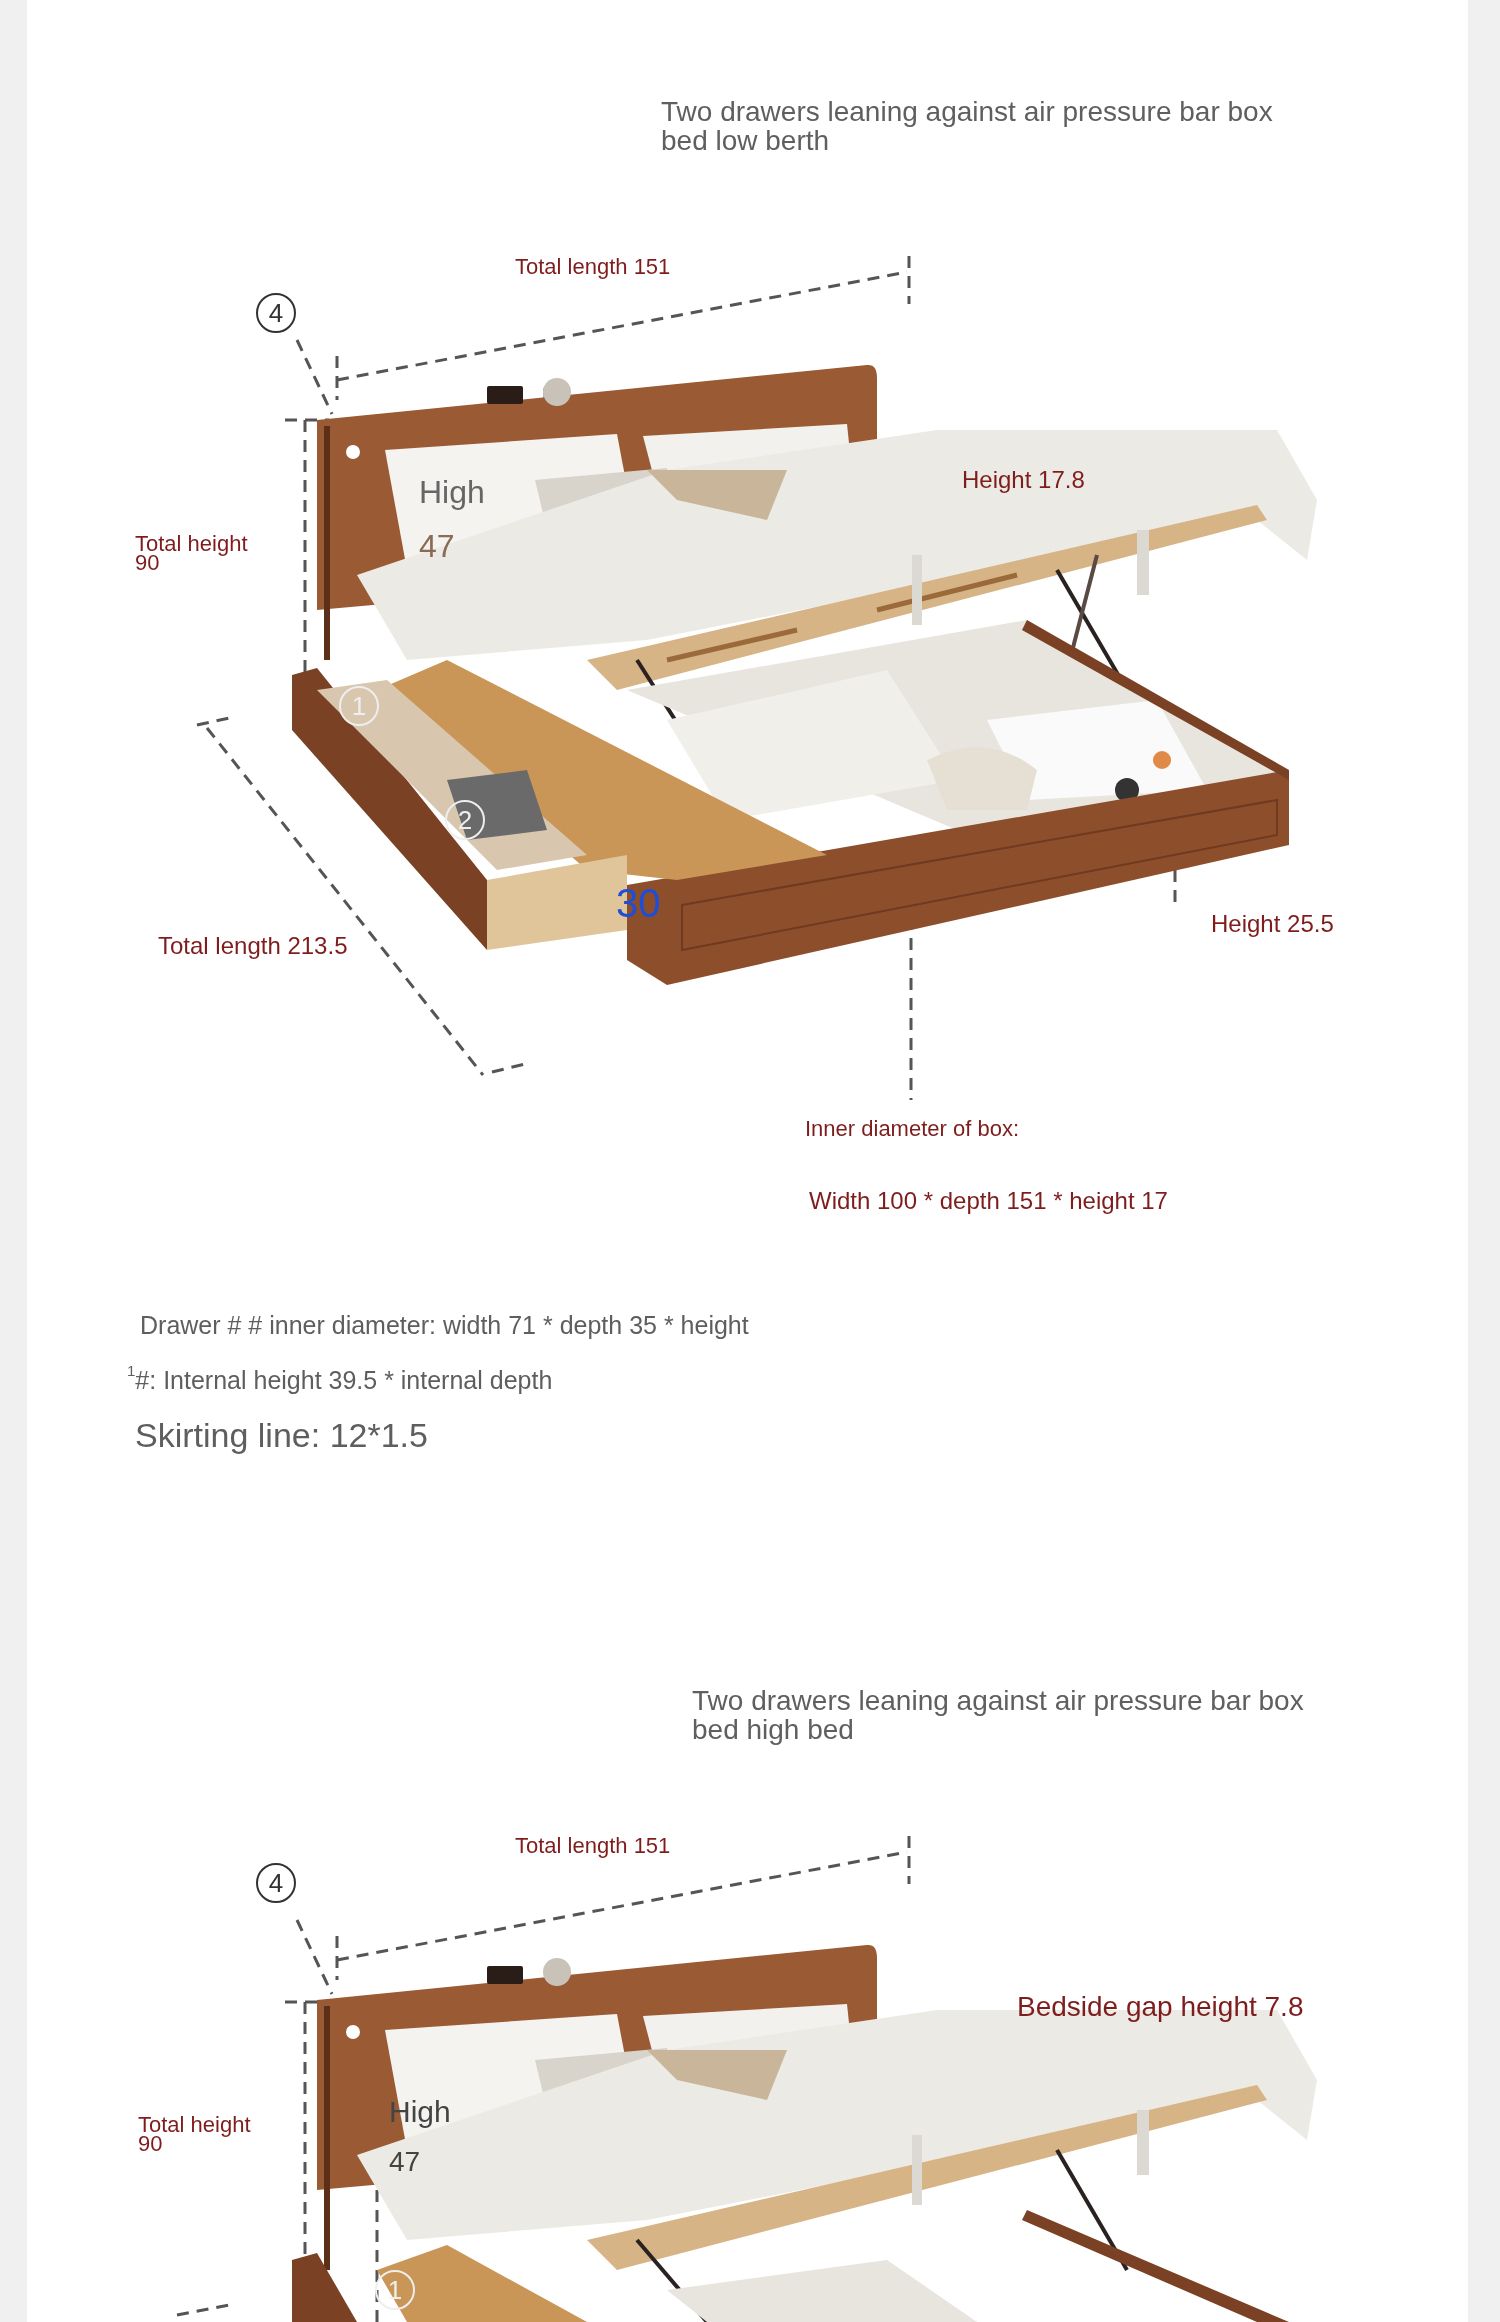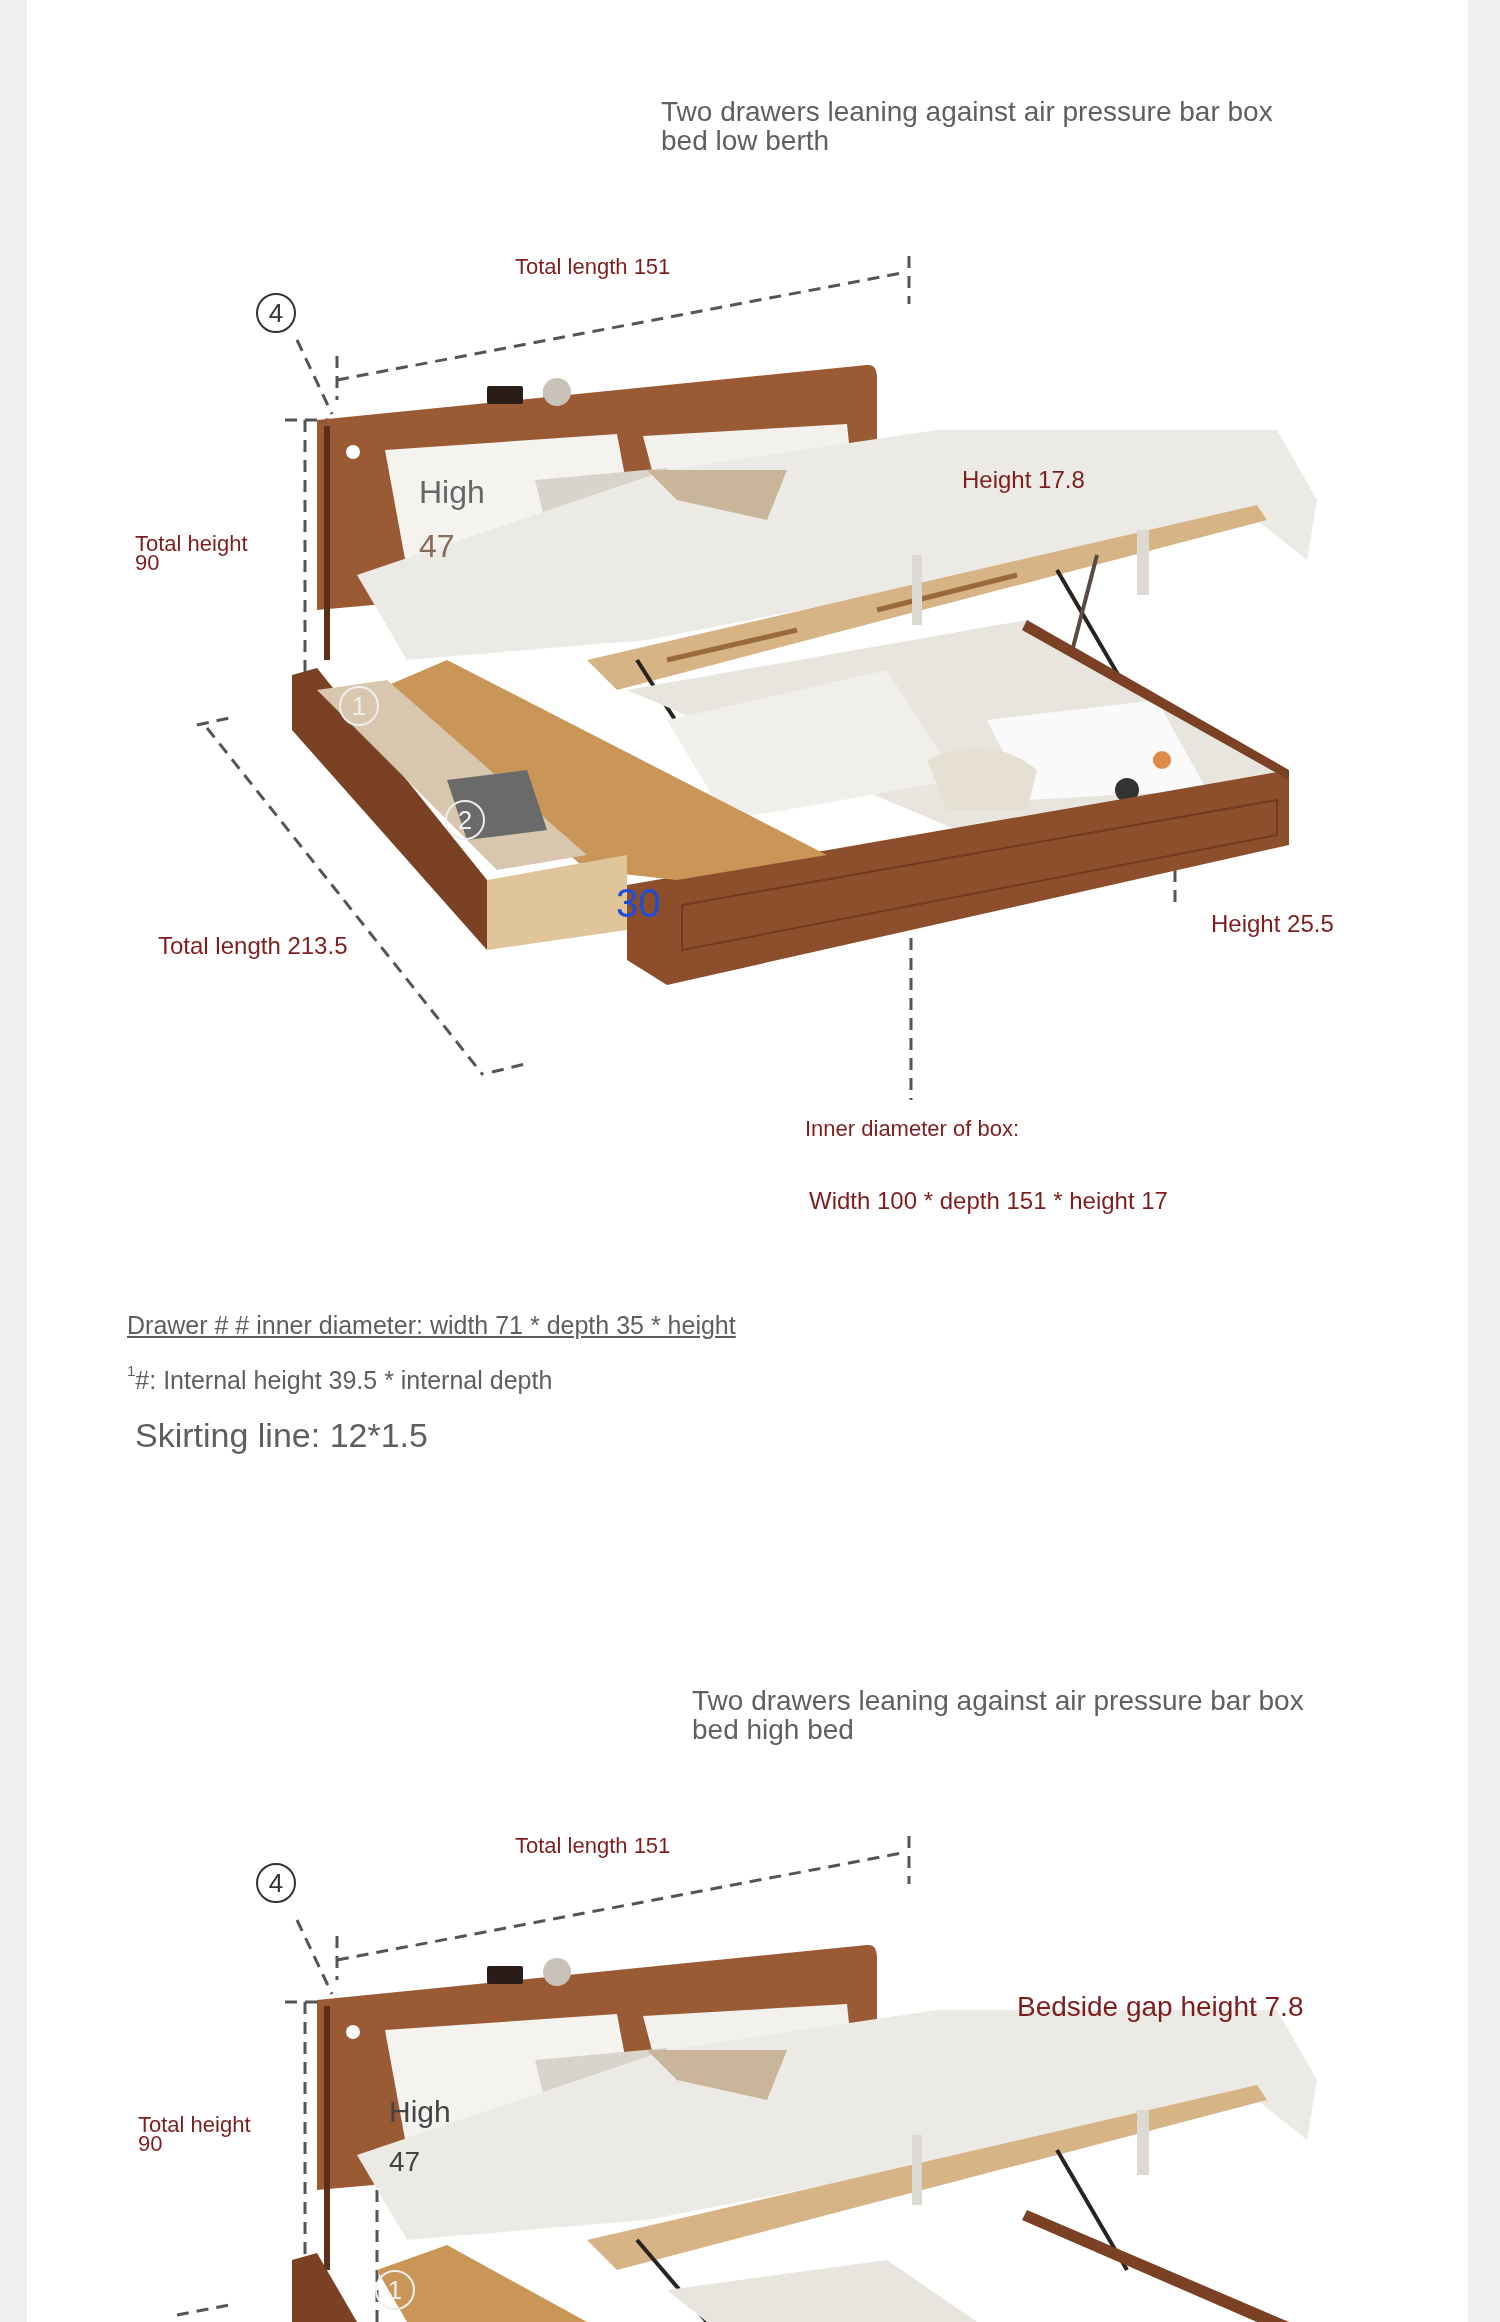--- a/index.html
+++ b/index.html
@@ -109,21 +109,21 @@
     <div class="lbl twoline" style="left:108px; top:534px;">Total height 90</div>
     <div class="lbl onimg" style="left:392px; top:476px; font-size:32px;">High</div>
     <div class="lbl onimg" style="left:392px; top:530px; font-size:32px; color:#8a6b55;">47</div>
     <div class="lbl med" style="left:915px; top:468px;margin-left:20px;">Height 17.8</div>
     <div class="lbl white-num" style="left:589px; top:883px;">30</div>
     <div class="lbl med" style="left:119px; top:934px;margin-left:12px;">Total length 213.5</div>
     <div class="lbl med" style="left:1184px; top:912px;">Height 25.5</div>
     <div class="lbl small" style="left:778px; top:1118px; white-space:normal; width:220px; line-height:22px;">Inner diameter of box:</div>
     <div class="lbl med" style="left:782px; top:1189px;">Width 100 * depth 151 * height 17</div>
 
-    <div class="lbl note" style="left:100px; top:1313px;text-decoration:underline;">Drawer # # inner diameter: width 71 * depth 35 * height</div>
+    <div class="lbl note" style="left:113px; top:1313px;">Drawer # # inner diameter: width 71 * depth 35 * height</div>
     <div class="lbl note" style="left:100px; top:1367px;">
       <sup class="s">1</sup><span>#: Internal height 39.5 * internal depth</span>
     </div>
     <div class="lbl big" style="left:108px; top:1418px;">Skirting line: 12*1.5</div>
   </div>
 
   <div>
     <div class="lbl title" style="left:665px; top:1686px;">Two drawers leaning against air pressure bar box bed high bed</div>
 
     <svg class="scene" style="top:1570px;" width="1441" height="752" viewBox="0 0 1441 752">

